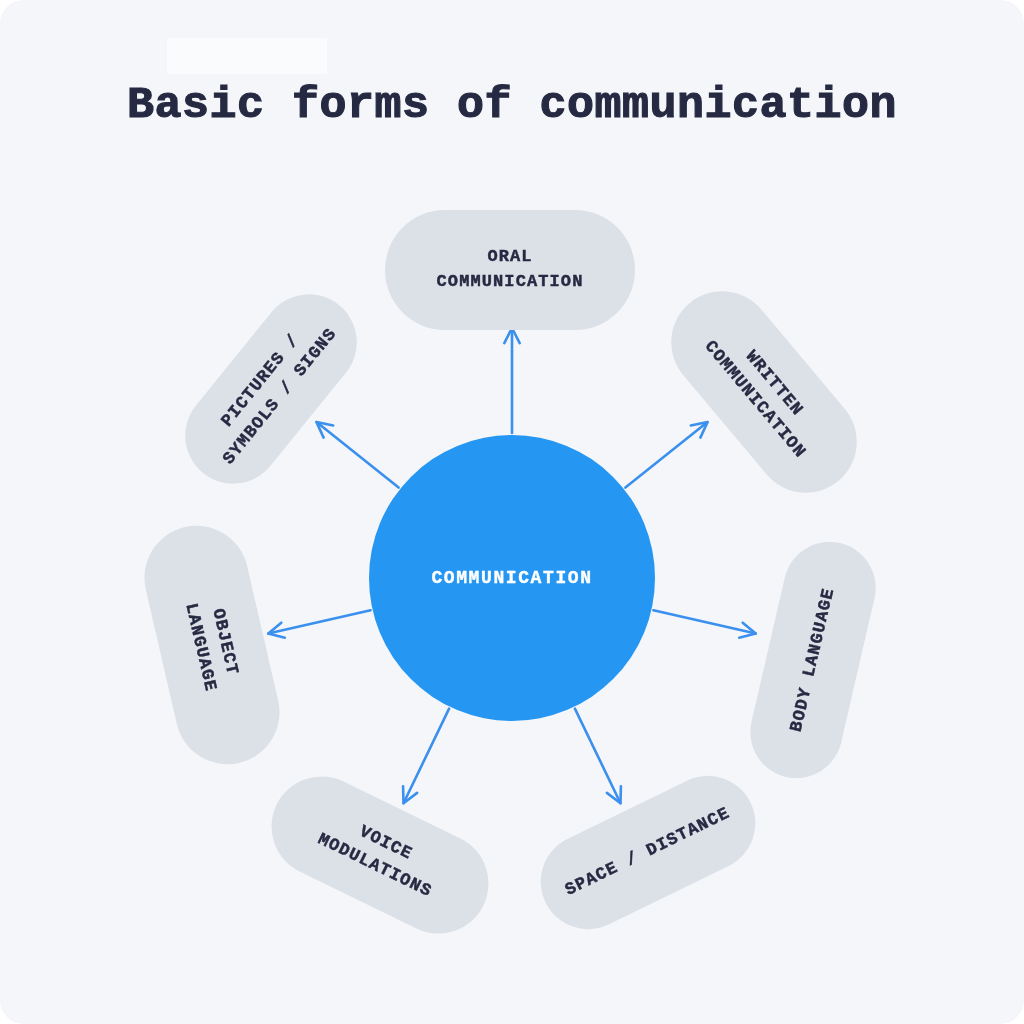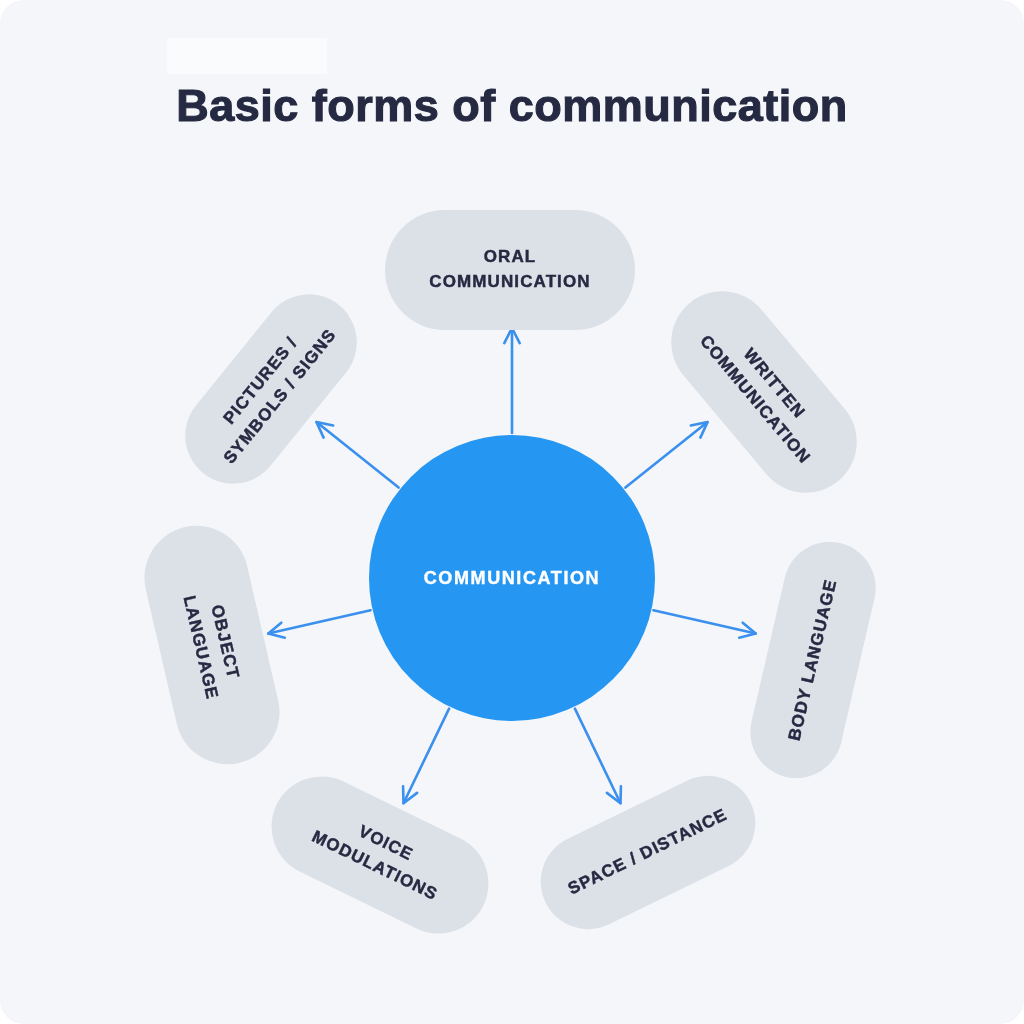--- a/index.html
+++ b/index.html
@@ -2,21 +2,21 @@
 <html style="--bg: #f4f6f9; --ink: #252a42; --pill: #dce1e8; --accent: #2596f2; --circle-ink: #ffffff;"><head>
 <meta charset="utf-8">
 <style>
   html, body { margin: 0; padding: 0; background: #ffffff; }
   .canvas {
     position: relative;
     width: 1024px; height: 1024px;
     background: var(--bg, #f4f6f9);
     border-radius: 24px;
     overflow: hidden;
-    font-family: Liberation Sans, sans-serif;
+    font-family: Liberation Mono, monospace;
   }
   .watermark {
     position: absolute; left: 167px; top: 38px; width: 160px; height: 36px;
     background: rgba(255,255,255,0.5);
   }
   .title {
     position: absolute; left: 0; top: 80px; width: 100%;
     margin: 0; text-align: center;
     font-size: 45px; font-weight: 800;
     letter-spacing: 0.5px;

